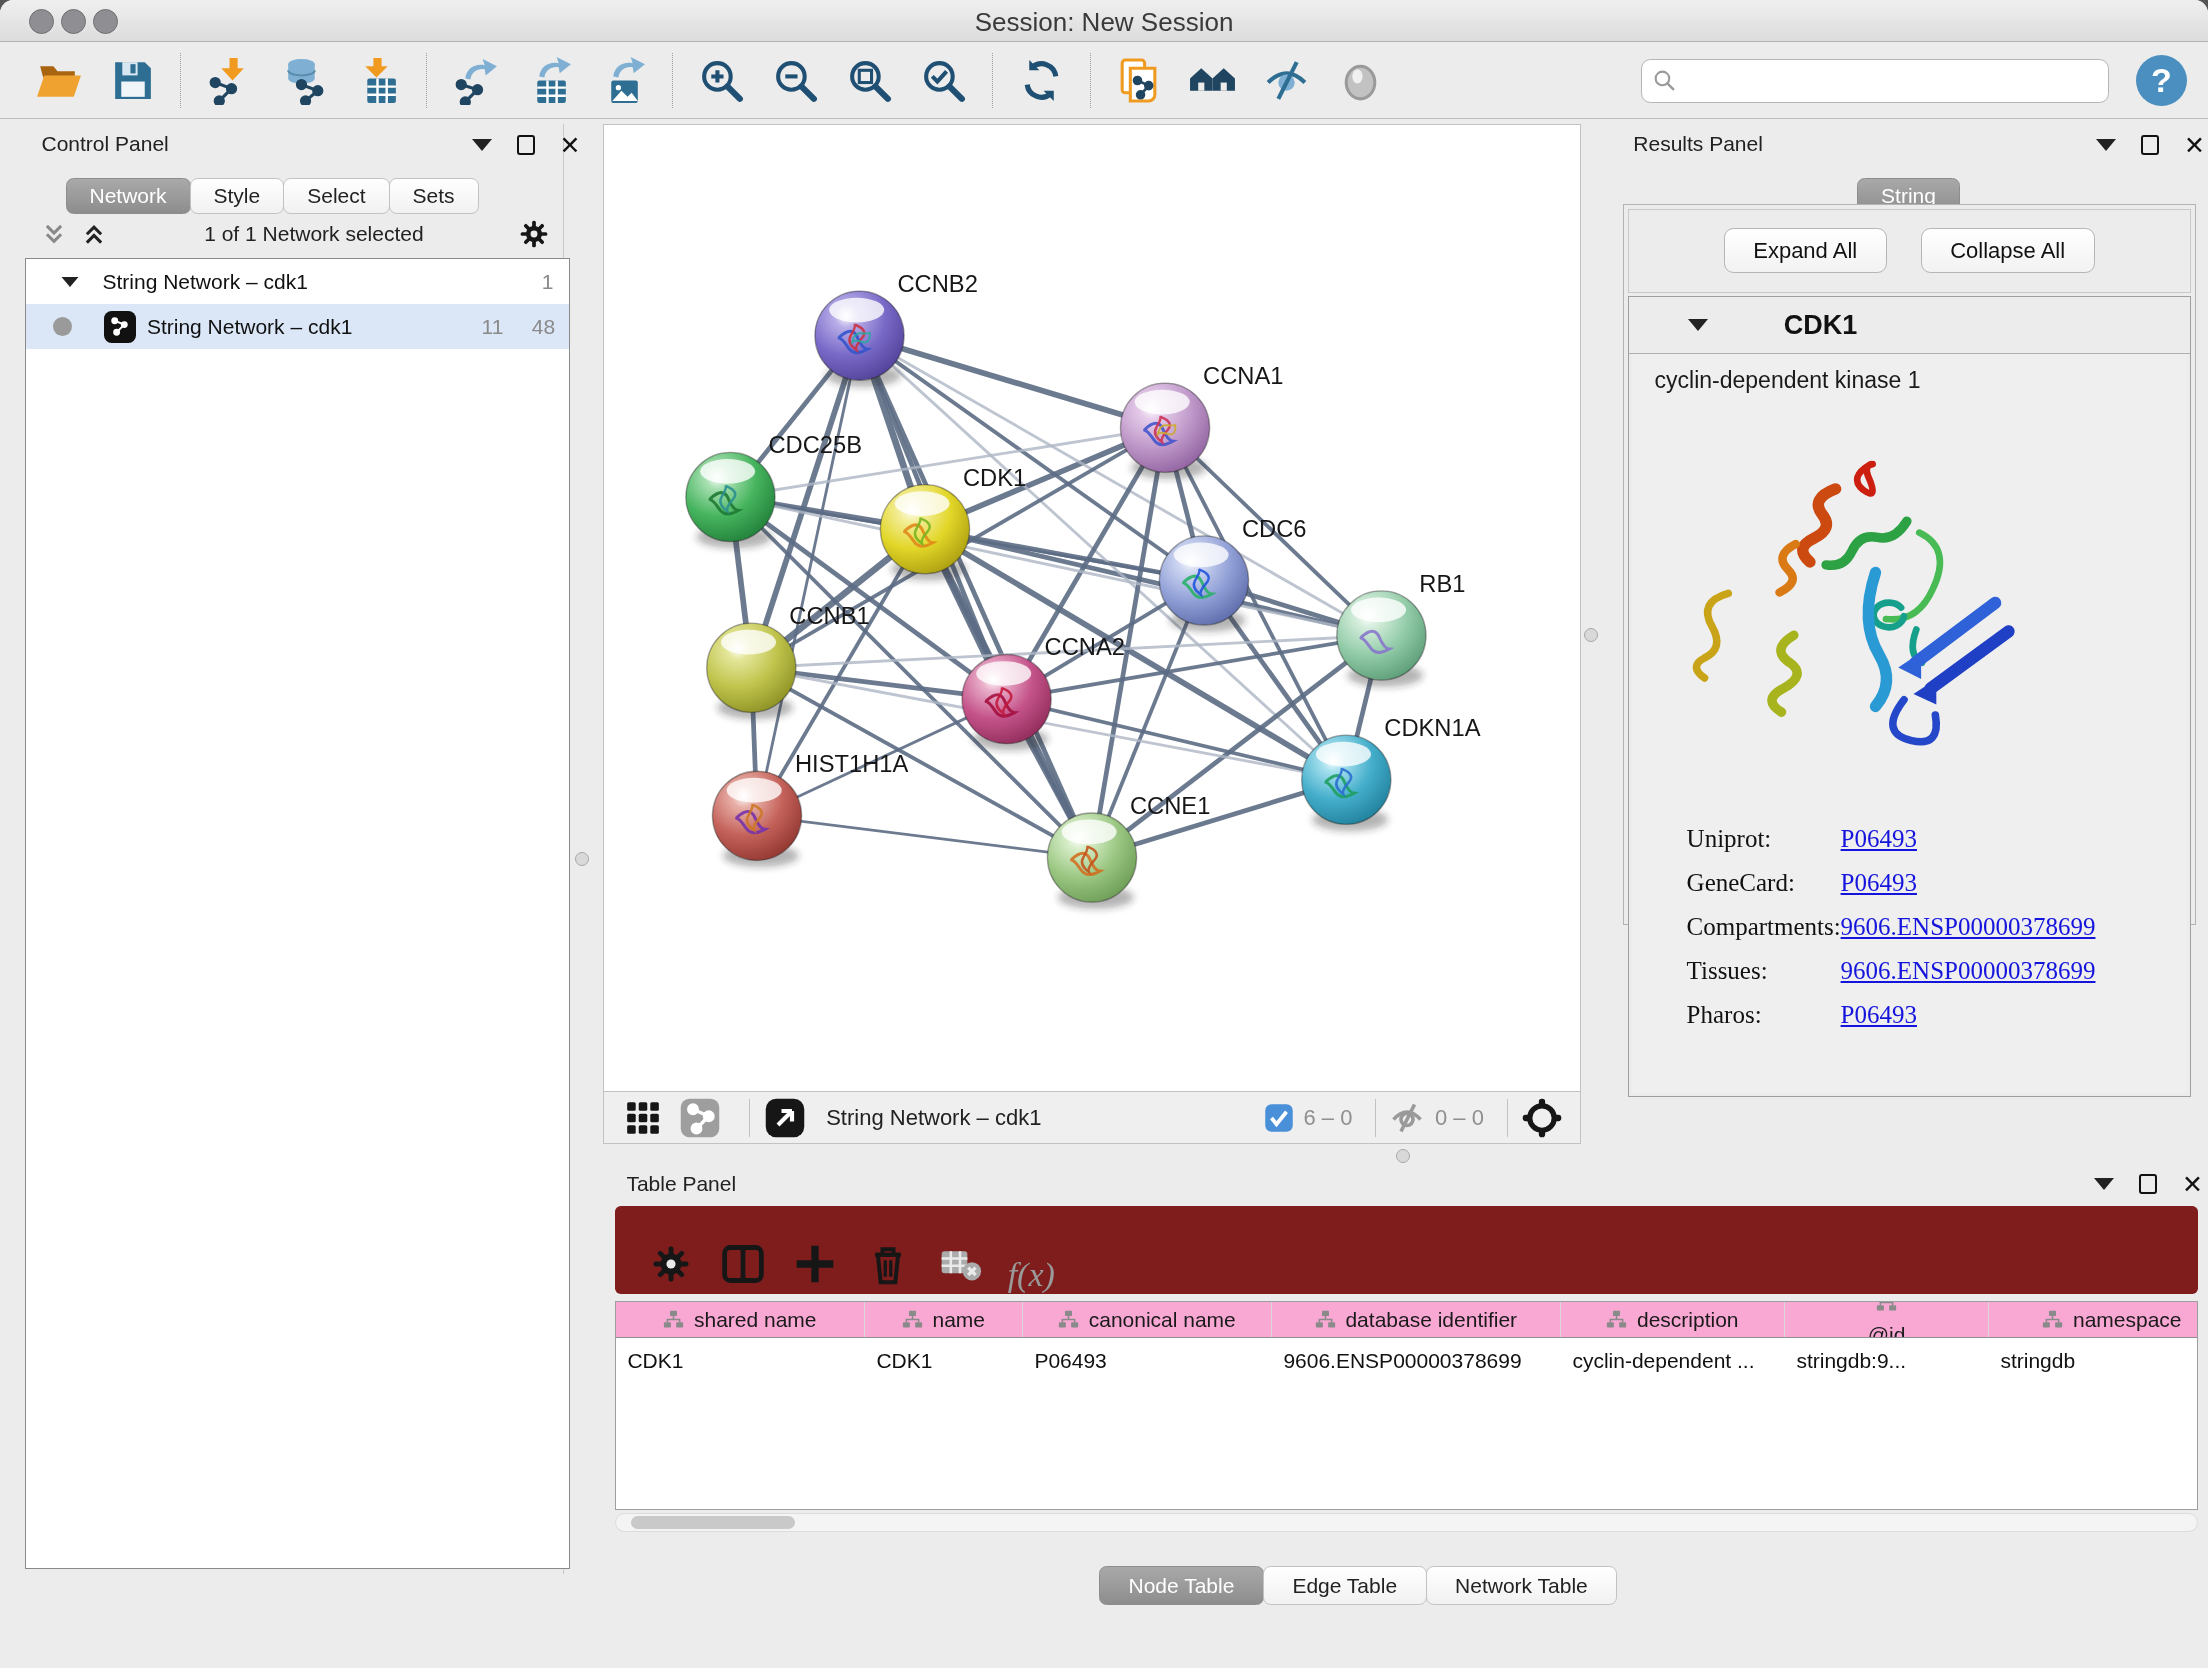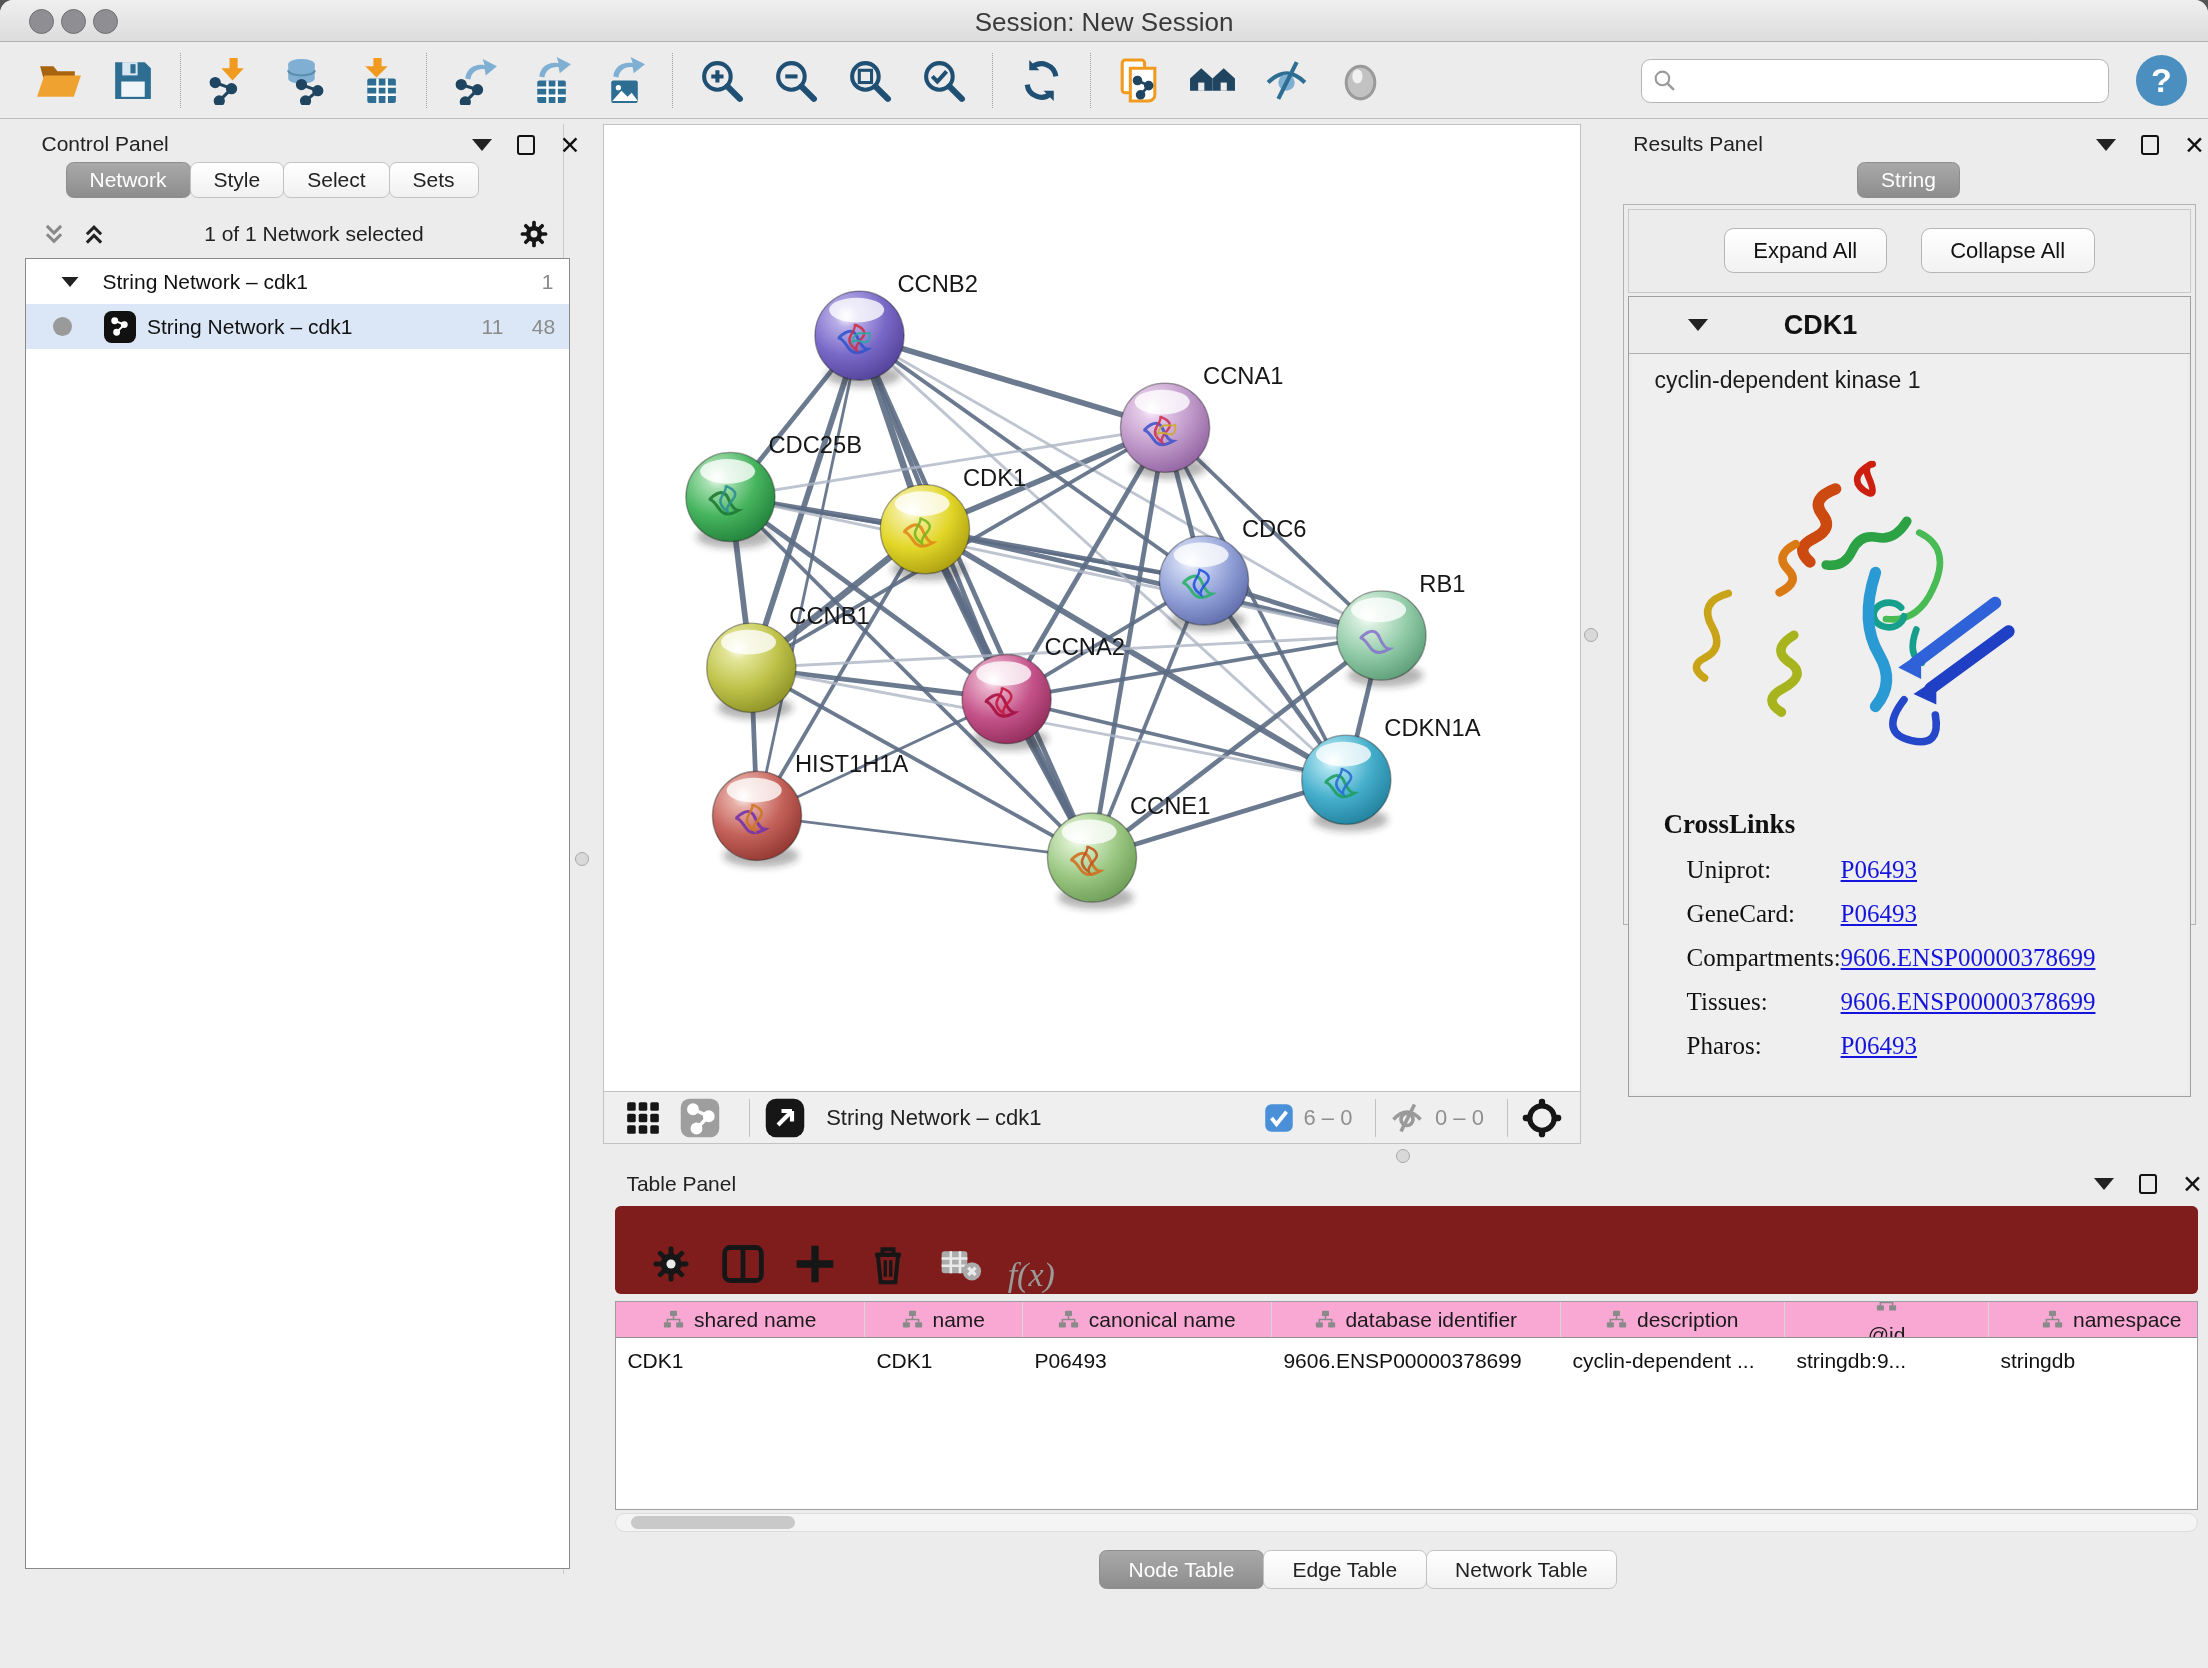--- a/index.html
+++ b/index.html
@@ -29,21 +29,21 @@
     font-weight:bold; display:flex; align-items:center; justify-content:center; margin-left:27px; flex:0 0 auto; }
 
   
   .phead { position:absolute; top:7.6px; font-size:21px; color:#222; }
   .pctrl { position:absolute; top:11.4px; display:flex; align-items:center; gap:0; }
   .tri-down { width:0; height:0; border-left:10.5px solid transparent; border-right:10.5px solid transparent;
     border-top:12.4px solid #222; }
   .float-ic { width:18px; height:20px; border:2.4px solid #111; border-radius:2.9px; }
   .close-ic { font-size:25px; font-weight:bold; color:#111; line-height:20px; }
   .ptab { padding:4.8px 23px; font-size:21px; color:#222; background:linear-gradient(#fff,#f1f1f1);
-    border:1px solid #c2c2c2; border-radius:7.6px; margin-left:-1px; }
+    border:1px solid #c2c2c2; border-radius:7.6px; margin-left:-1px;margin-top:16px; }
   .ptab.active { background:linear-gradient(#a9a9a9,#8d8d8d); color:#fff; border-color:#8d8d8d; }
 
   
   #control-panel { position:absolute; left:9.5px; top:124px; width:554px; height:1450px; border-right:1px solid #c9c9c9; }
   #ctrl-tabs { position:absolute; left:57px; top:38px; display:flex; }
   #ctrl-toolrow { position:absolute; left:0; top:88px; width:554px; height:44px; display:flex; align-items:center; }
   #ctrl-status { flex:1; text-align:center; font-size:21px; color:#222; }
   #net-tree { position:absolute; left:15px; top:134px; width:545px; height:1311px; background:#fff; border:1.9px solid #8a8a8a; }
   .tree-row { height:45px; display:flex; align-items:center; font-size:21px; color:#111; }
   .tree-row.selected { background:#dbe7f7; }
@@ -664,21 +664,20 @@
               <path d="M240 176 a16 13 0 1 1 -3 -9 M253 190 q-10 27 6 35" stroke="#16a08c" stroke-width="7"></path>
               <path d="M210 130 q-17 52 4 87 q17 29 -4 54" stroke="#2a9ad4" stroke-width="12"></path>
               <path d="M336 162 252 225" stroke="#2f62d8" stroke-width="13"></path>
               <path d="M350 192 268 252" stroke="#1f3fc4" stroke-width="13"></path>
               <path d="M240 264 q-27 35 8 43 q31 7 25 -27" stroke="#2547c9" stroke-width="8"></path>
             </g>
             <path d="M258 214 234 230l24 12z" fill="#2f62d8"></path>
             <path d="M274 242 250 258l24 11z" fill="#1f3fc4"></path>
           </svg>
           <div id="crosslinks">
-            <div id="cl-title">CrossLinks</div>
             <div id="cl-rows">
                 <div class="cl-row">
                   <span class="cl-label">Uniprot:</span>
                   <a class="cl-link" href="#">P06493</a>
                 </div>
                 <div class="cl-row">
                   <span class="cl-label">GeneCard:</span>
                   <a class="cl-link" href="#">P06493</a>
                 </div>
                 <div class="cl-row">

